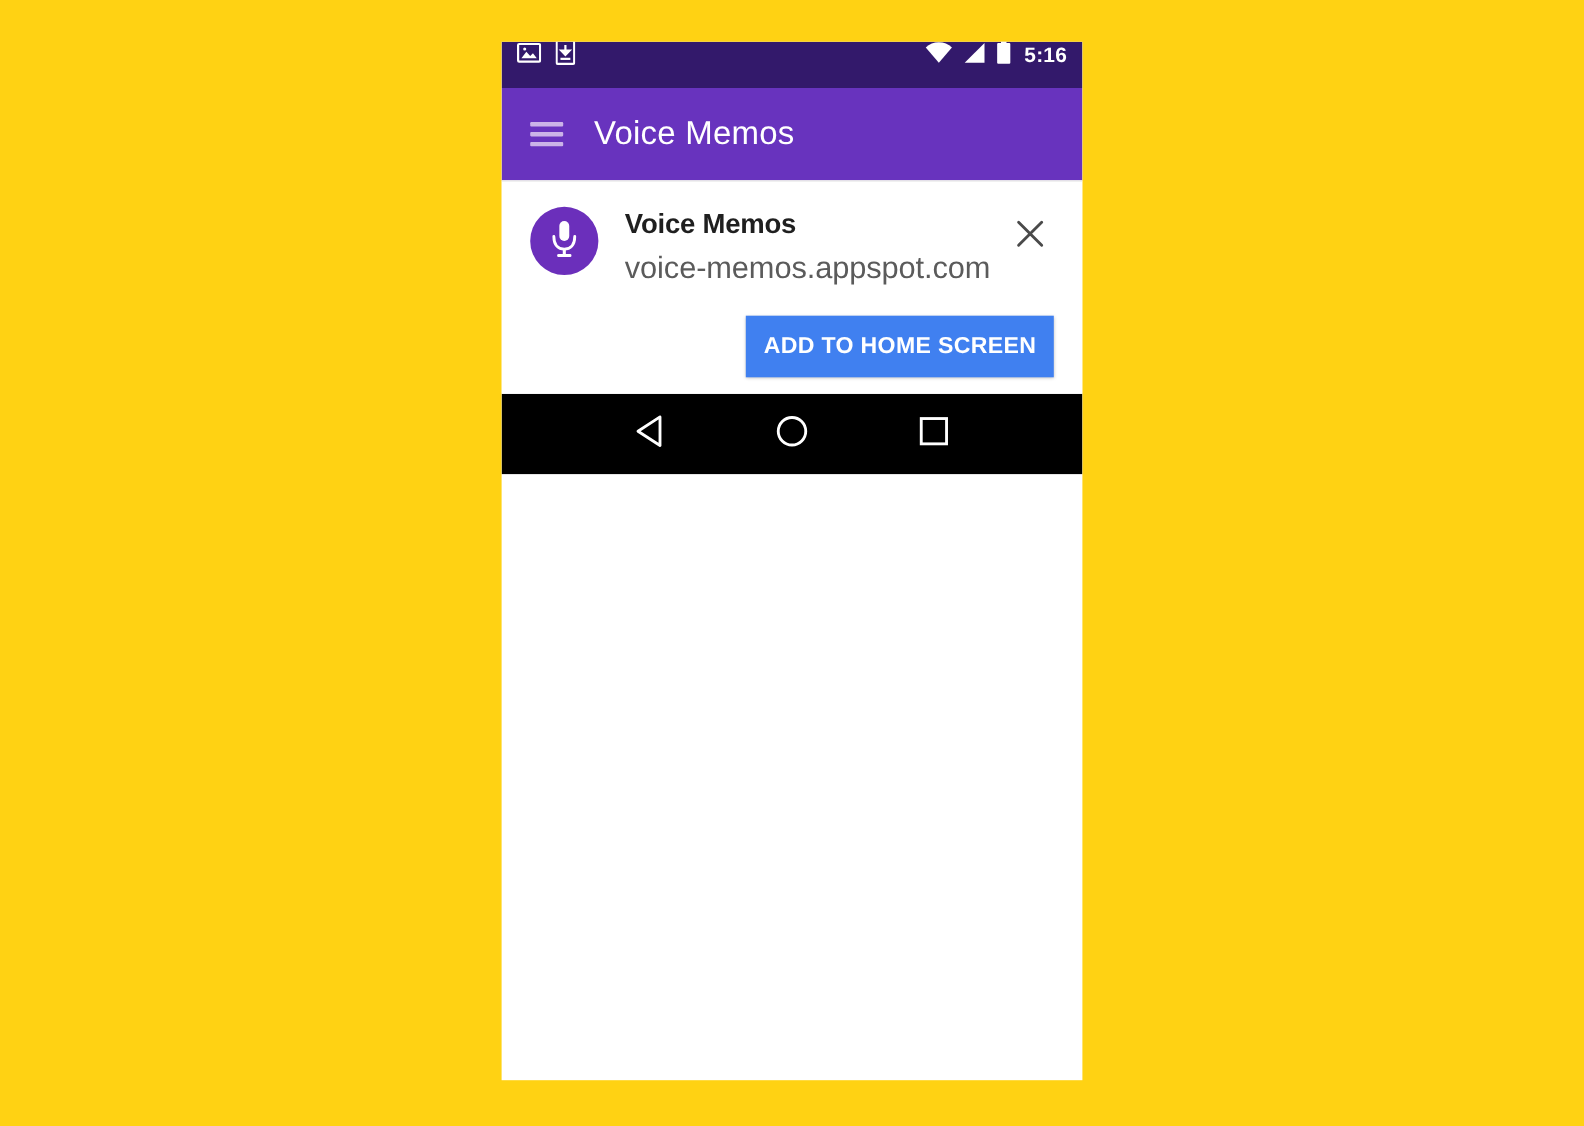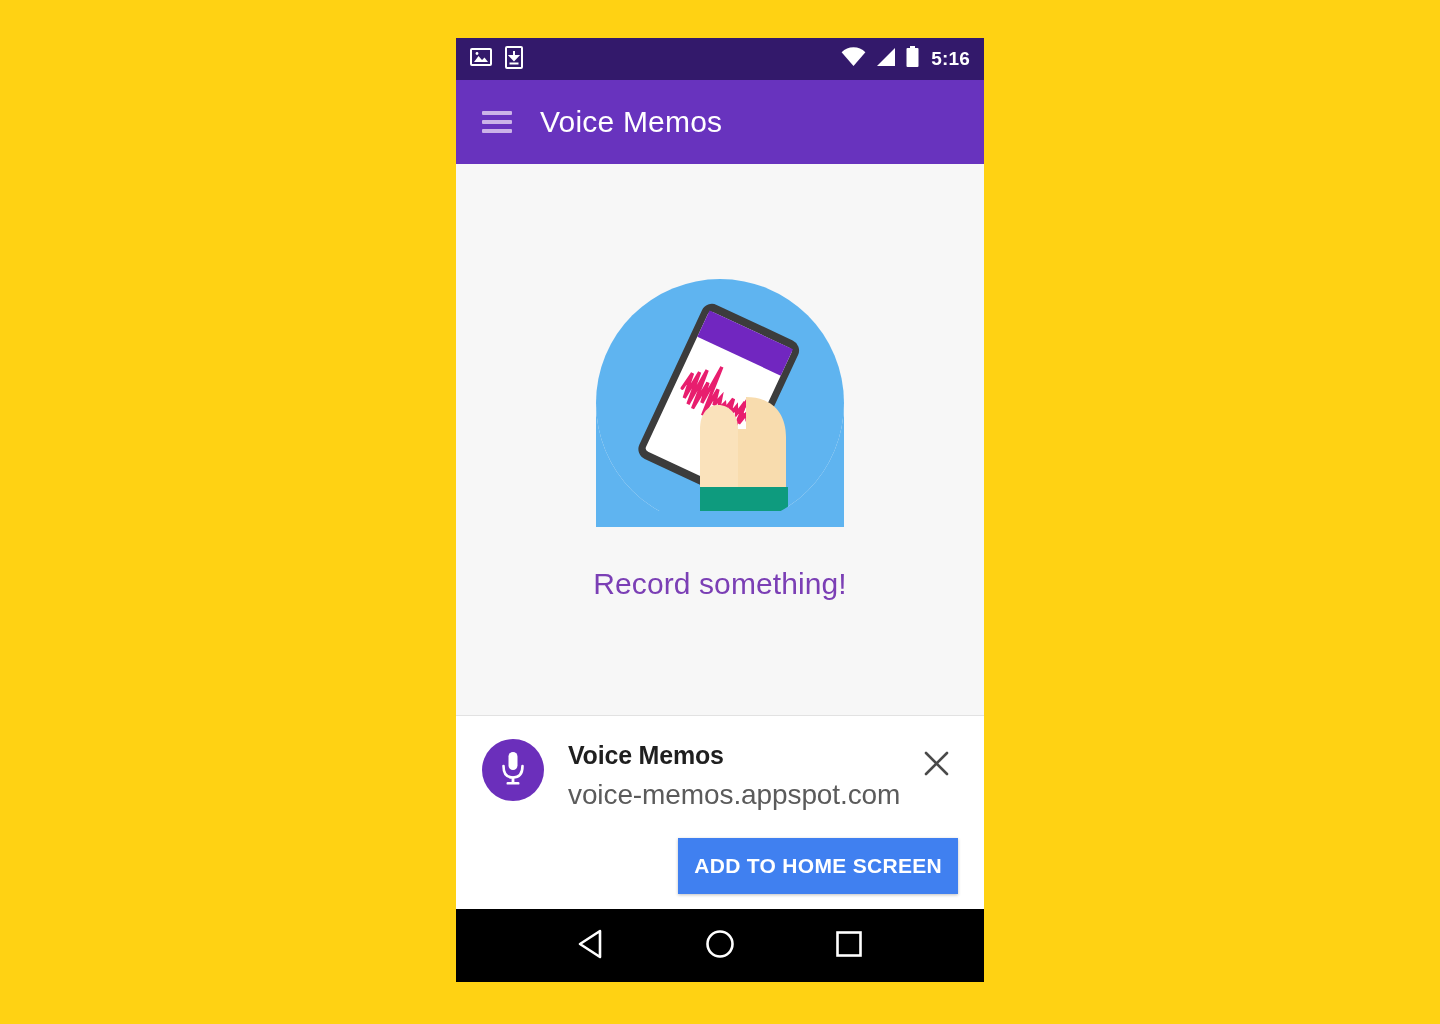--- a/index.html
+++ b/index.html
@@ -16,21 +16,21 @@
     position:absolute; left:456px; top:38px;
     width:528px; height:944px;
     background:#FFFFFF;
     overflow:hidden;
   }
 
   
   .statusbar{
     position:relative;
     height:42px; background:#33196B;
-    display:flex; align-items:center;
+    display:flex; align-items:flex-end;
     padding:16px 14px;
   }
   .sb-left{ display:flex; align-items:center; gap:13px; }
   .sb-right{ margin-left:auto; display:flex; align-items:center; gap:9px; }
   .sb-time{
     color:#FFFFFF; font-size:19px; font-weight:bold;
     letter-spacing:.2px; margin-left:3px;
   }
   .sb-icon{ display:block; }
 
@@ -167,61 +167,20 @@
 
     <div class="appbar">
       <div class="hamburger">
         <i></i>
         <i></i>
         <i></i>
       </div>
       <div class="appbar-title">Voice Memos</div>
     </div>
 
-    <div class="content">
-      <svg class="illustration" viewBox="0 0 248 248">
-        <circle cx="124" cy="124" r="124" fill="#5FB4F0"></circle>
-
-        <g transform="rotate(25 124 118)">
-          <rect x="71" y="36" width="106" height="170" rx="11" fill="#3C3C3C"></rect>
-          <rect x="78" y="44" width="92" height="154" rx="4" fill="#FFFFFF"></rect>
-          <rect x="78" y="44" width="92" height="29" fill="#7126C0"></rect>
-
-          <g stroke="#E81E6E" stroke-width="3.4" stroke-linecap="round" fill="none">
-            <path d="M86 126 L89 108 L92 134 L95 104 L98 138 L101 99 L104 140 L107 110 L110 131
-                     L113 90 L116 142 L119 112 L122 128 L125 118 L128 130 L131 122 L134 127
-                     L137 114 L140 132 L143 120 L146 126 L149 112 L152 134 L155 122 L158 127 L162 124"></path>
-            <path d="M150 110 L150 140"></path>
-            <path d="M138 124 L166 124"></path>
-          </g>
-        </g>
-
-        <path d="M150 118
-                 C176 118 190 134 190 158
-                 L190 212
-                 L108 212
-                 L108 176
-                 C108 160 118 150 132 150
-                 L150 150 Z" fill="#F8DCAE"></path>
-
-        <path d="M122 126
-                 C134 126 142 136 142 150
-                 L142 212
-                 L104 212
-                 L104 150
-                 C104 136 111 126 122 126 Z" fill="#FAE2BB"></path>
-
-        <path d="M104 208 L192 208 L192 232 L104 232 Z" fill="#0E9B7E"></path>
-
-        <path d="M124 248 A124 124 0 0 1 0 124 L0 248 Z" fill="#5FB4F0"></path>
-        <path d="M124 248 A124 124 0 0 0 248 124 L248 248 Z" fill="#5FB4F0"></path>
-        <path d="M0 232 L248 232 L248 248 L0 248 Z" fill="#5FB4F0"></path>
-      </svg>
-      <div class="empty-text">Record something!</div>
-    </div>
 
     <div class="banner">
       <div class="banner-row">
         <div class="app-badge">
           <span>
             <svg width="30" height="38" viewBox="0 0 30 38">
               <rect x="10.5" y="3" width="9" height="18" rx="4.5" fill="#FFFFFF"></rect>
               <path d="M5.5 17 C5.5 25 9.5 28.5 15 28.5 C20.5 28.5 24.5 25 24.5 17" fill="none" stroke="#FFFFFF" stroke-width="2.6" stroke-linecap="round"></path>
               <rect x="13.6" y="27.5" width="2.8" height="6" fill="#FFFFFF"></rect>
               <rect x="8.5" y="33" width="13" height="2.6" rx="1.2" fill="#FFFFFF"></rect>

